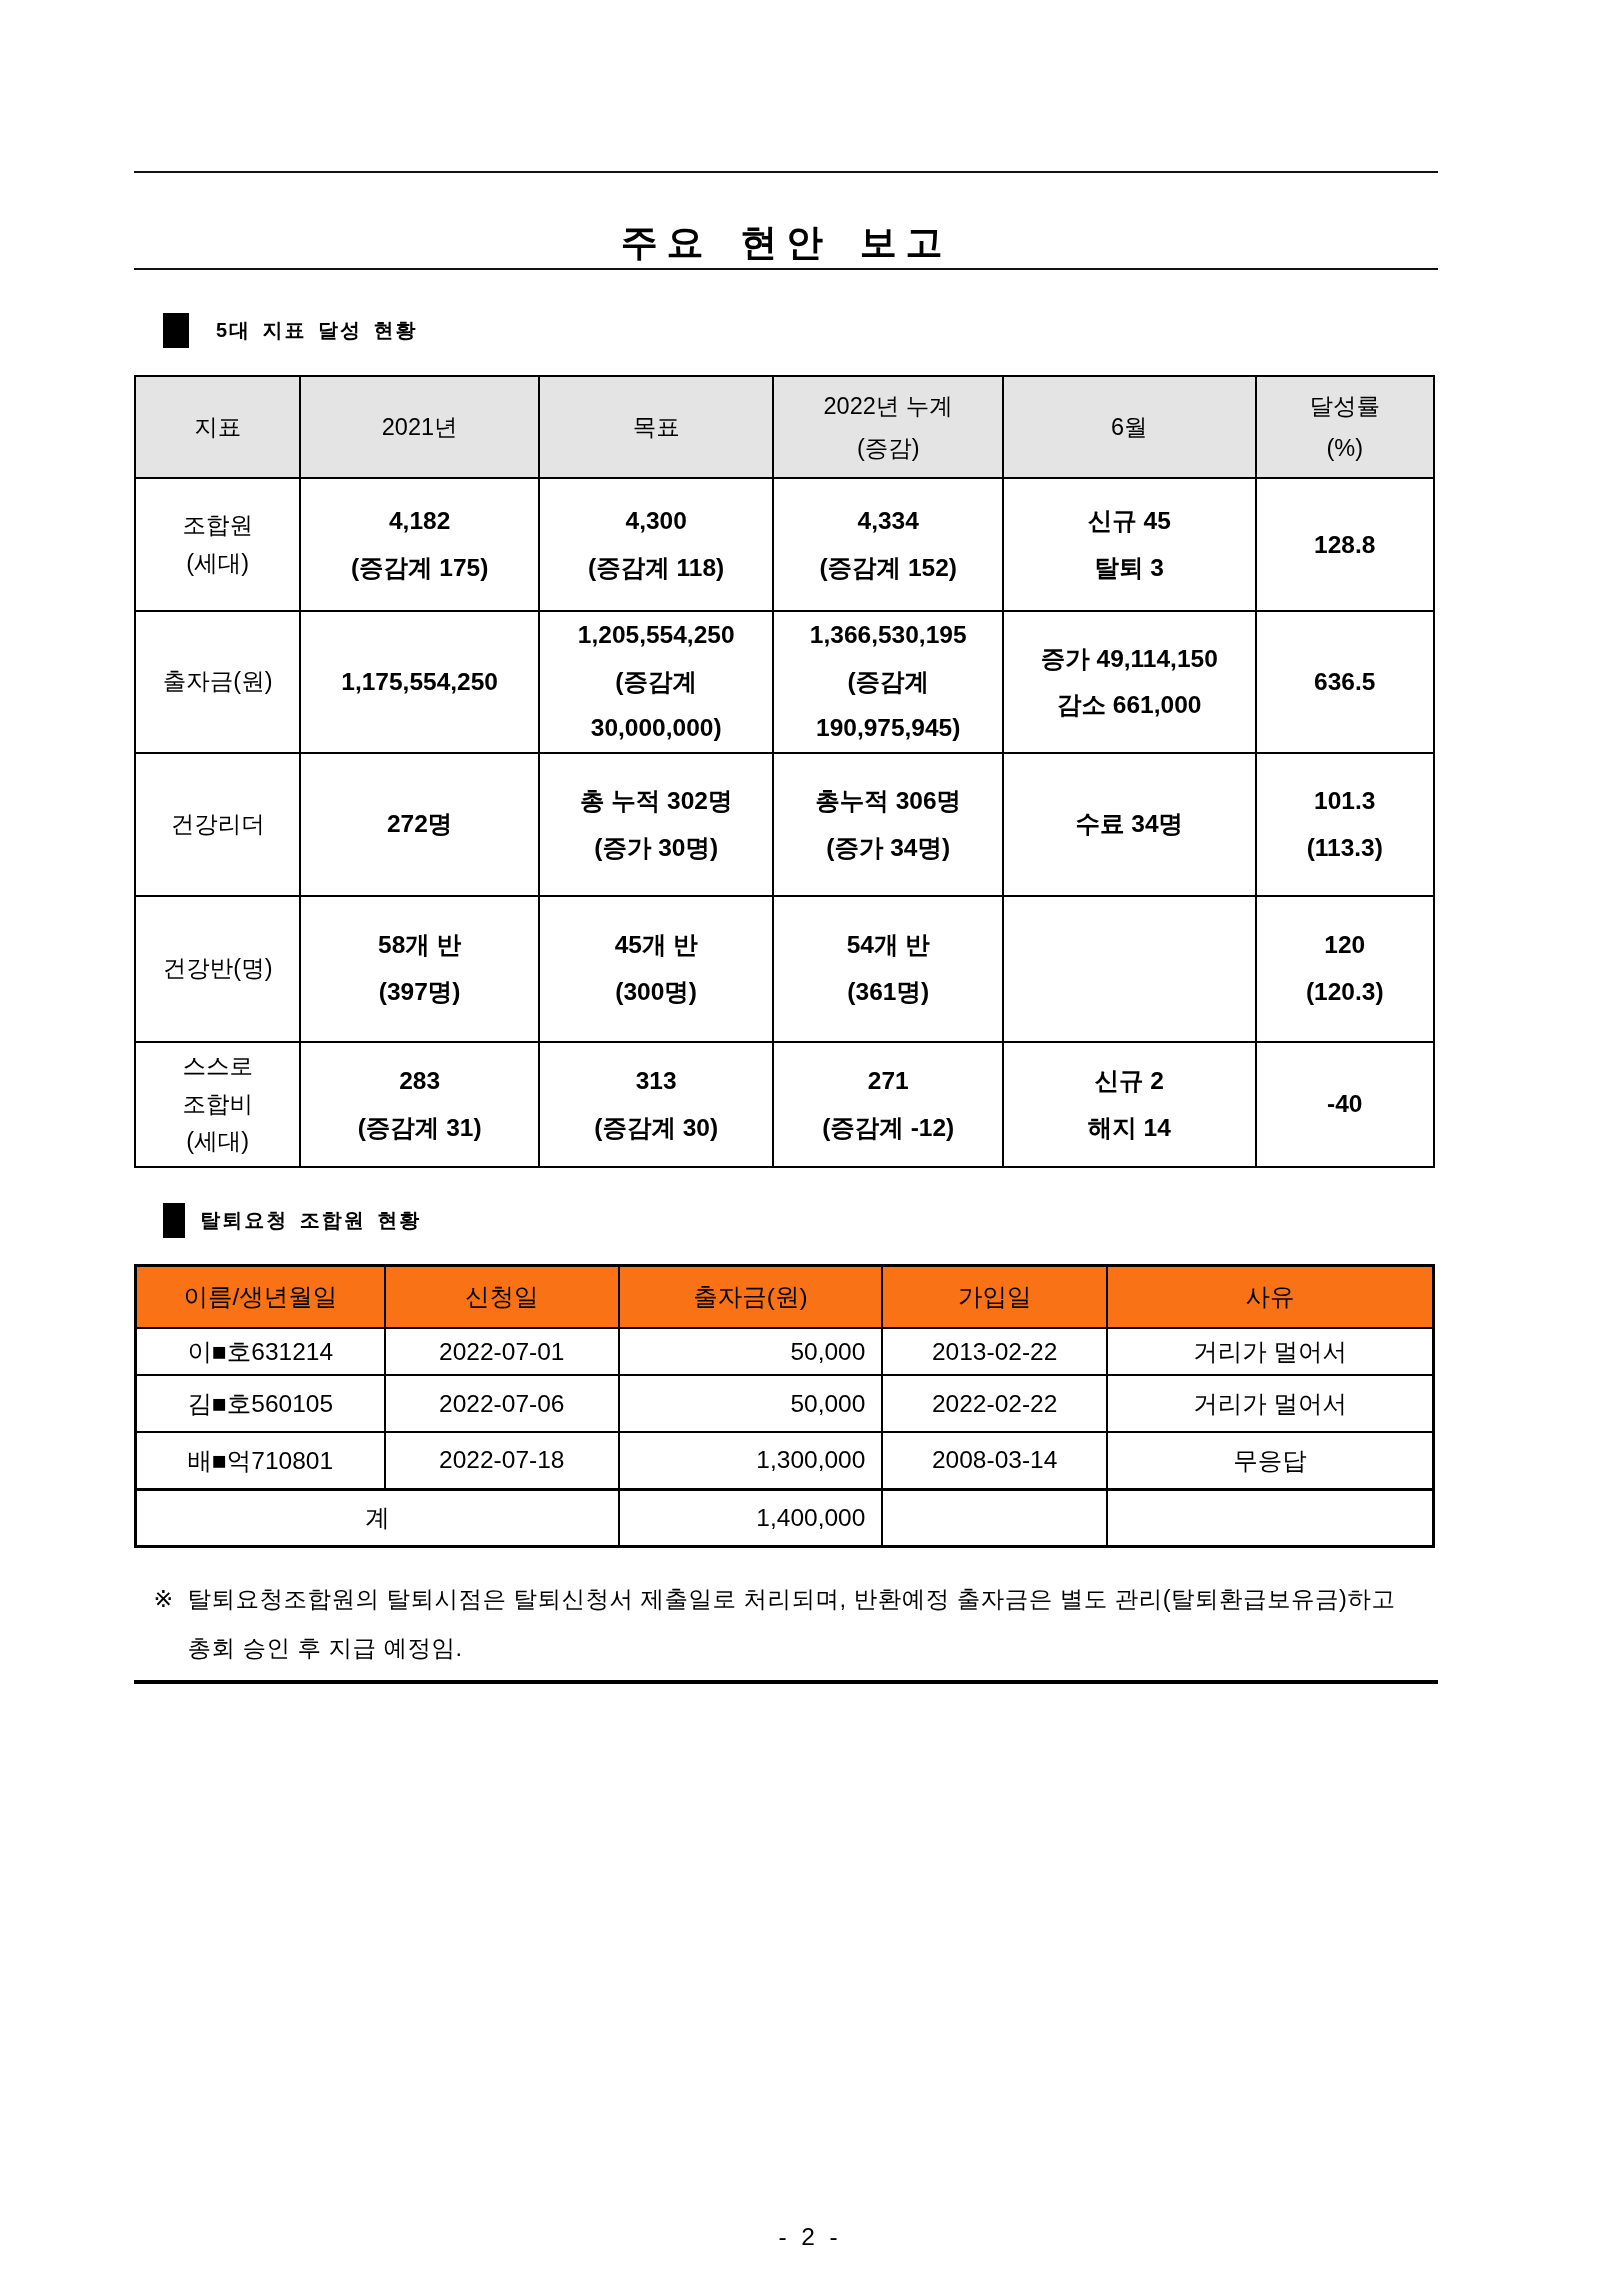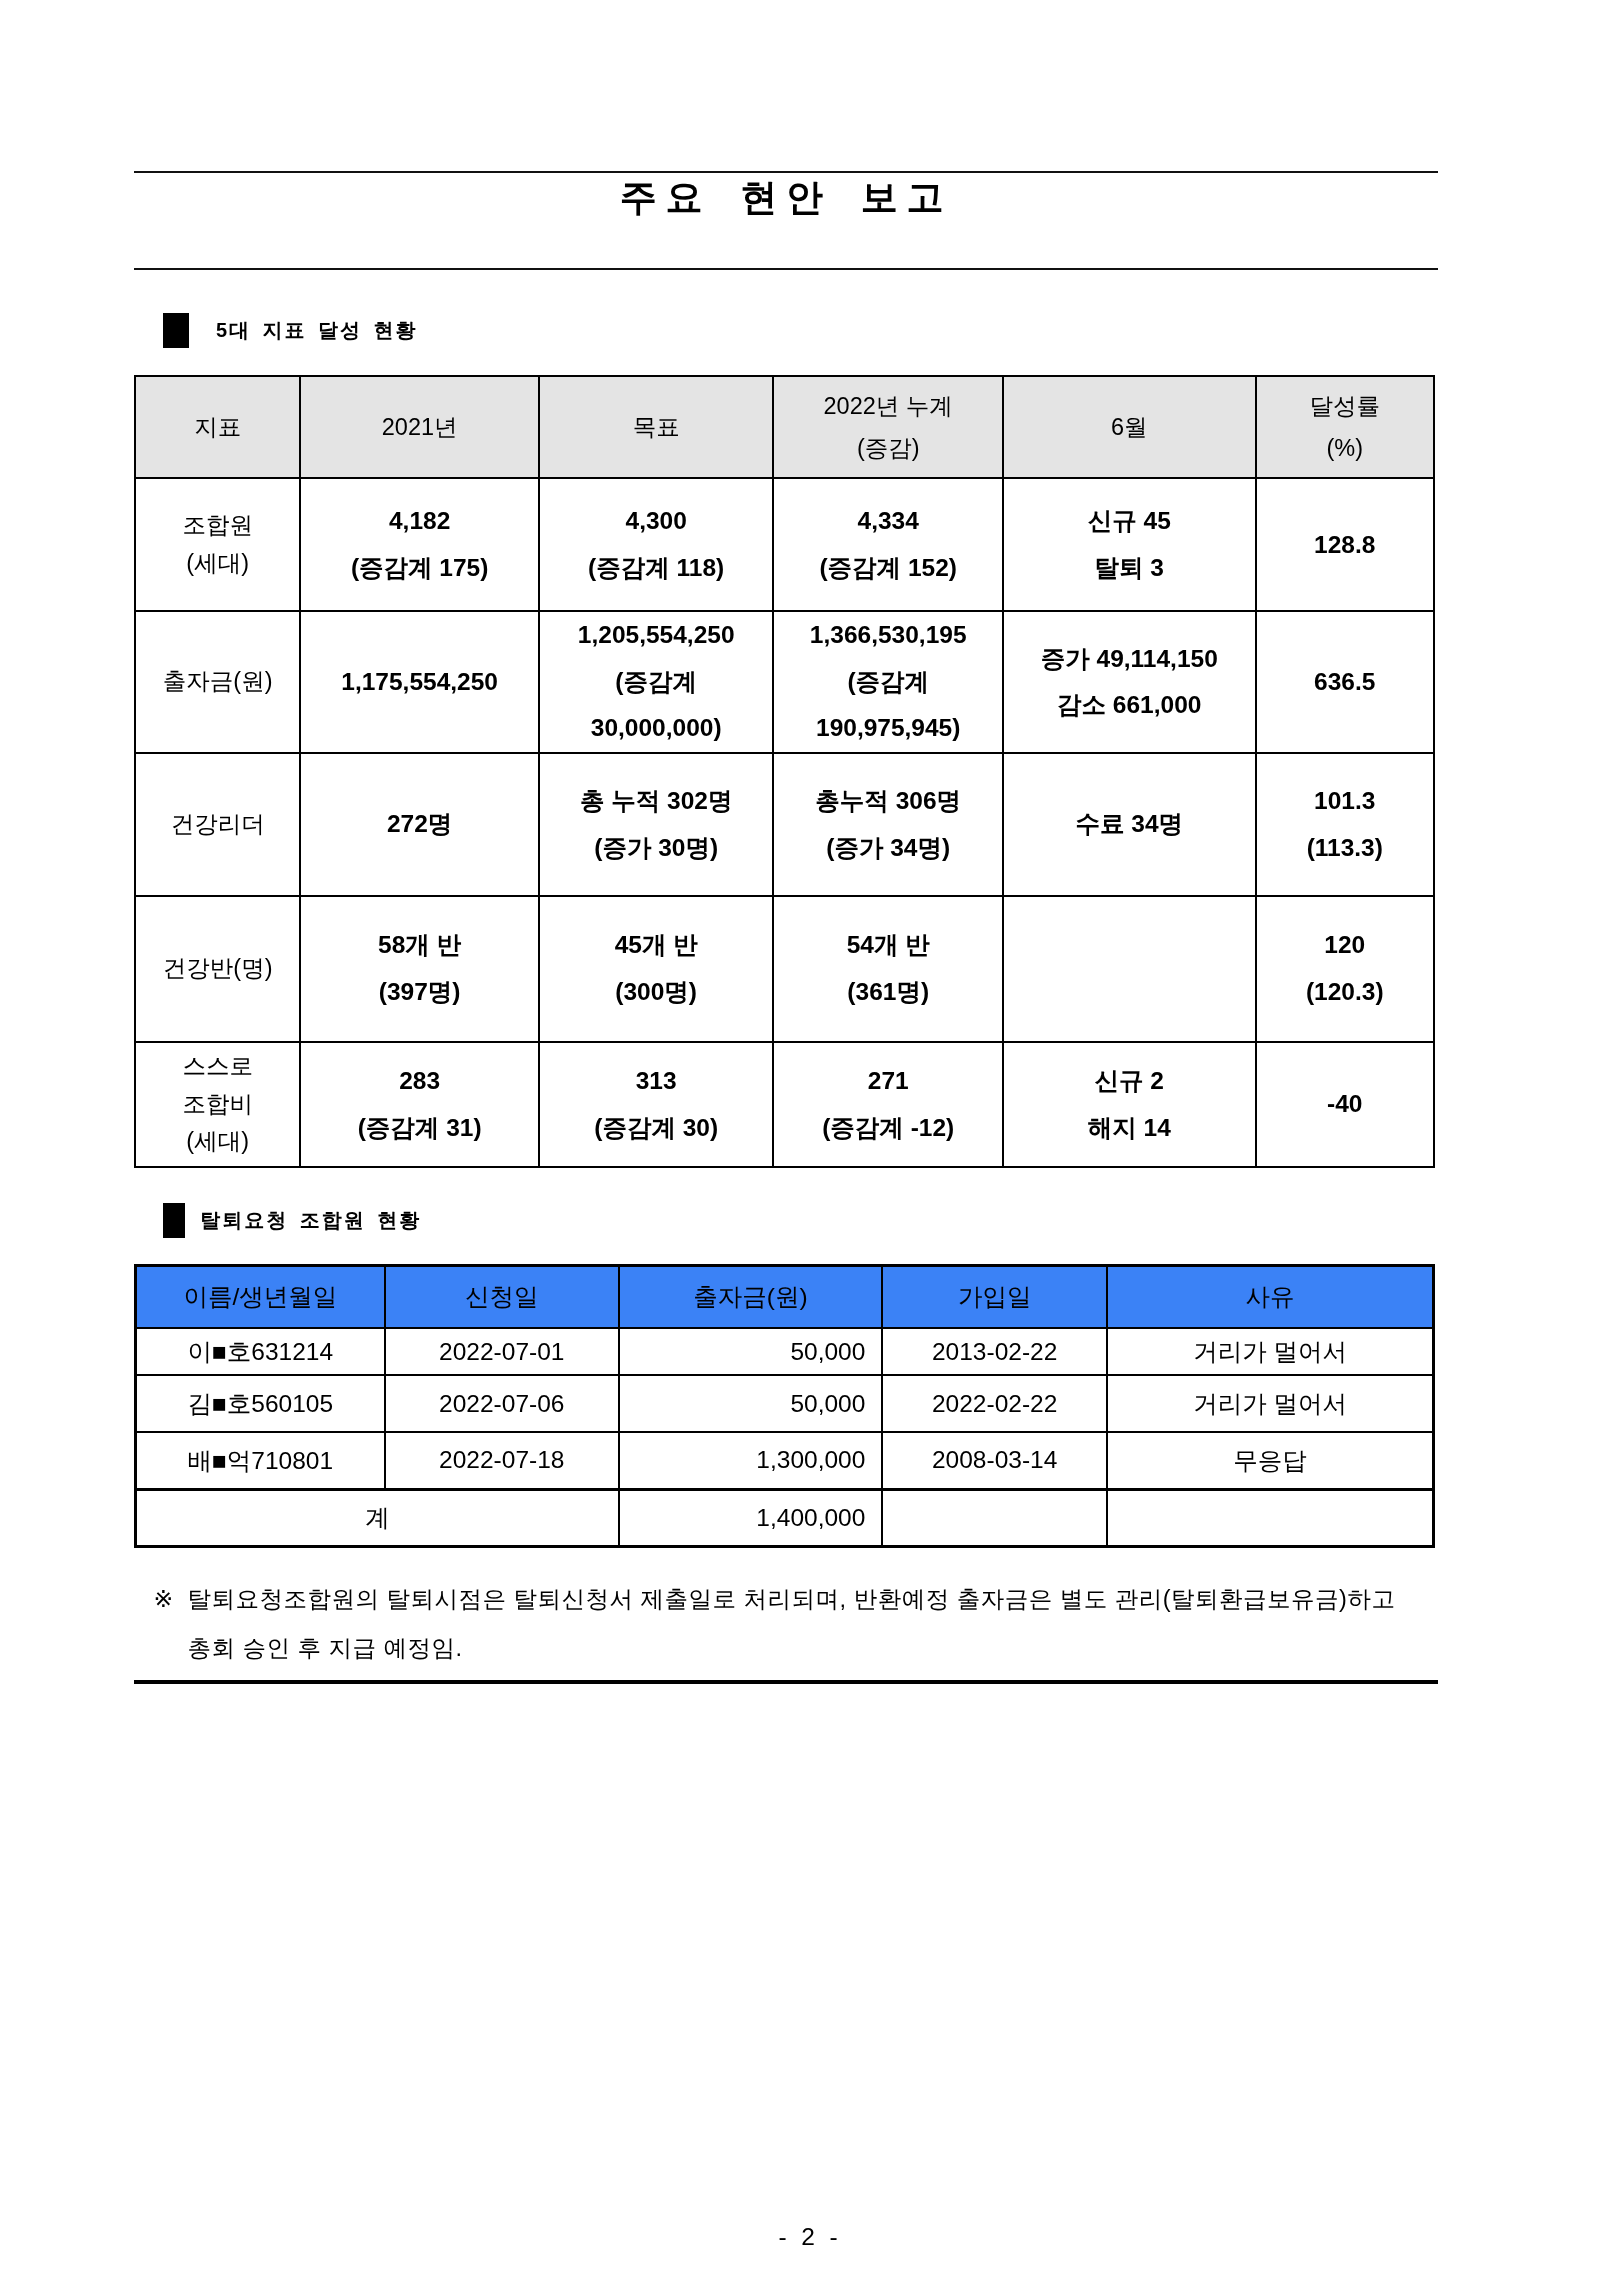--- a/index.html
+++ b/index.html
@@ -22,22 +22,23 @@
     top: 0;
     width: 1304px;
   }
   
   .title-block {
     margin-top: 171px;
     border-top: 2px solid #111;
     border-bottom: 2px solid #111;
     height: 99px;
     display: flex;
-    align-items: flex-start;
+    align-items: flex-end;
     justify-content: center;
+    font-family: Liberation Serif, serif;
   }
   .page-title {
     font-size: 37px;
     font-weight: bold;
     letter-spacing: 8.8px;
     word-spacing: 9.8px;
     white-space: nowrap;
   }
   
   .section-heading {
@@ -95,21 +96,21 @@
   
   .wd-table { margin-top: 25.5px; border: 3.9px solid #000; }
   .wd-table th, .wd-table td {
     border-left: 2px solid #000;
     border-right: 2px solid #000;
     border-top: 2.9px solid #000;
     border-bottom: 2.9px solid #000;
     font-size: 24.5px;
     font-weight: normal;
   }
-  .wd-table th { background: #3b82f6; }
+  .wd-table th { background: #f97316; }
   .wd-table td.amount { text-align: right; padding-right: 15.7px; }
   .wd-table tr.total-row td { border-top: 3.9px solid #000; }
   
   .footnote {
     margin-top: 27.4px;
     padding-left: 19.6px;
     display: flex;
     font-size: 23.5px;
     line-height: 2.1;
     letter-spacing: 0.5px;

